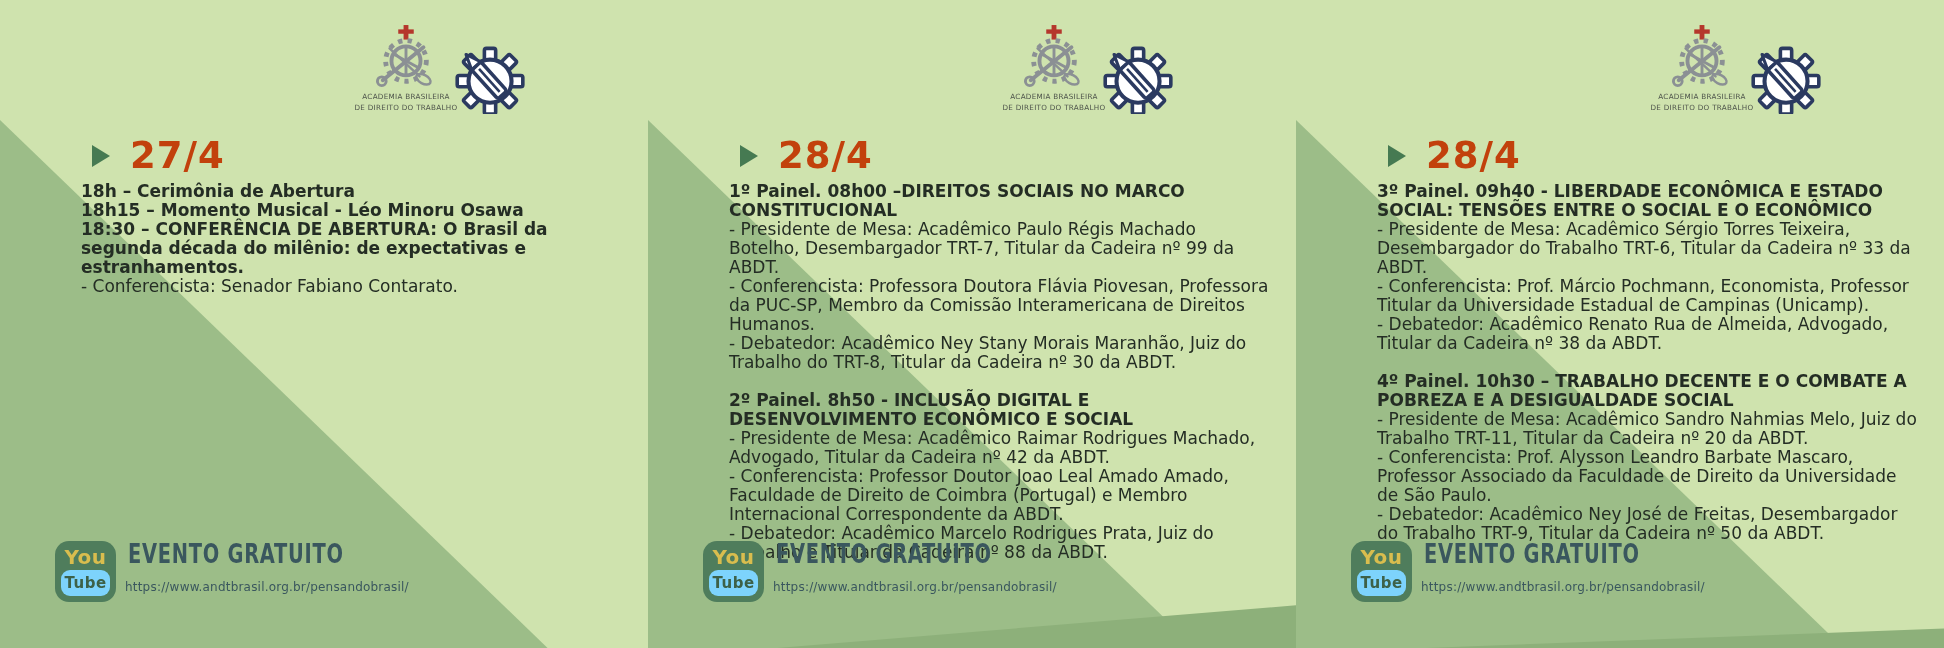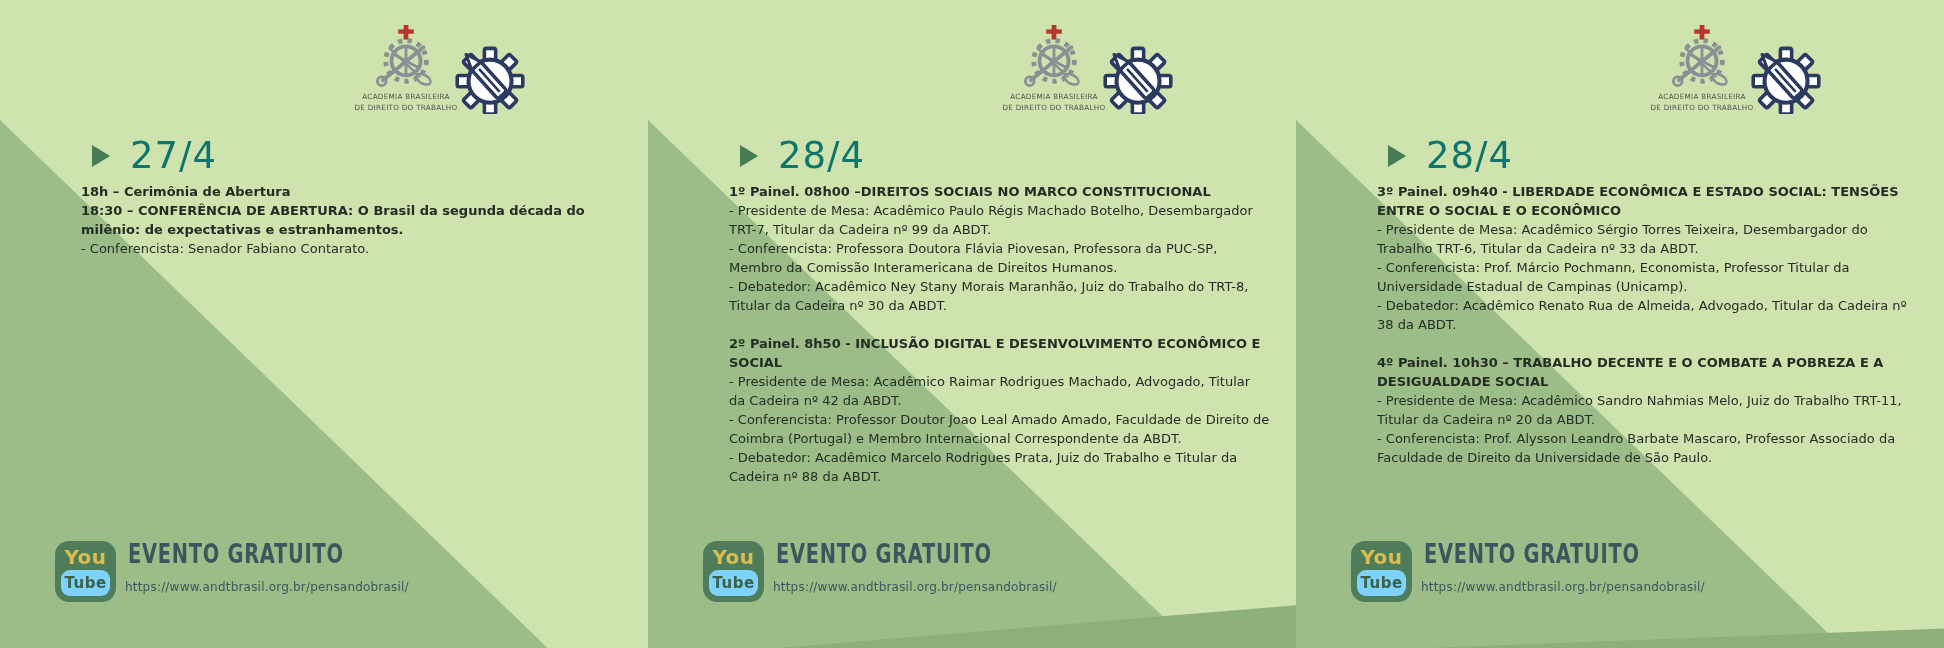--- a/index.html
+++ b/index.html
@@ -25,25 +25,25 @@
   .logo-left { position:absolute; left:350px; top:24px; width:112px; text-align:center; }
   .logo-left svg { display:block; margin:0 auto; }
   .logo-caption { margin-top:2px; font-size:7.2px; line-height:9px; letter-spacing:.3px;
     color:#4e544b; font-weight:500; white-space:nowrap; }
   .logo-right { position:absolute; left:448px; top:36px; }
 
   
   .date-row { position:absolute; left:92px; top:134px; display:flex; align-items:center; }
   .date-tri { width:0; height:0; border-left:18px solid #467a52;
     border-top:11px solid transparent; border-bottom:11px solid transparent; margin-right:20px; }
-  .date-text { font-size:37px; font-weight:normal; color:#0f766e; letter-spacing:1px; }
+  .date-text { font-size:37px; font-weight:bold; color:#c2410c; letter-spacing:1px; }
 
   
   .agenda { position:absolute; left:81px; top:182px; width:541px; color:#242d24; }
-  .agenda p { font-size:13px; line-height:19px; font-weight:400; }
+  .agenda p { font-size:17px; line-height:19px; font-weight:400; }
   .agenda p.bold { font-weight:bold; }
   .agenda p.gap-before { margin-top:19px; }
 
   
   .panel-footer { position:absolute; left:0; top:536px; width:648px; height:112px; }
   .yt-badge { position:absolute; left:55px; top:5px; width:61px; height:61px;
     background:#4f7d5c; border-radius:14px; }
   .yt-you { position:absolute; left:0; right:0; top:4px; text-align:center;
     color:#d9bd4e; font-size:20px; font-weight:bold; letter-spacing:.5px; }
   .yt-pill { position:absolute; left:6px; right:6px; top:29px; height:26px;
@@ -100,20 +100,21 @@
       </svg>
     </div>
 
     <div class="date-row">
       <span class="date-tri"></span>
       <span class="date-text">27/4</span>
     </div>
 
     <div class="agenda">
         <p class="bold">18h – Cerimônia de Abertura</p>
+        <p class="bold">18h15 – Momento Musical - Léo Minoru Osawa</p>
         <p class="bold">18:30 – CONFERÊNCIA DE ABERTURA: O Brasil da segunda década do milênio: de expectativas e estranhamentos.</p>
         <p>- Conferencista: Senador Fabiano Contarato.</p>
       </div>
 
     <footer class="panel-footer">
       <div class="yt-badge">
         <div class="yt-you">You</div>
         <div class="yt-pill">
           <span class="yt-tube">Tube</span>
         </div>
@@ -239,20 +240,21 @@
     </div>
 
     <div class="agenda">
         <p class="bold">3º Painel. 09h40 - LIBERDADE ECONÔMICA E ESTADO SOCIAL: TENSÕES ENTRE O SOCIAL E O ECONÔMICO</p>
         <p>- Presidente de Mesa: Acadêmico Sérgio Torres Teixeira, Desembargador do Trabalho TRT-6, Titular da Cadeira nº 33 da ABDT.</p>
         <p>- Conferencista: Prof. Márcio Pochmann, Economista, Professor Titular da Universidade Estadual de Campinas (Unicamp).</p>
         <p>- Debatedor: Acadêmico Renato Rua de Almeida, Advogado, Titular da Cadeira nº 38 da ABDT.</p>
         <p class="bold gap-before">4º Painel. 10h30 – TRABALHO DECENTE E O COMBATE A POBREZA E A DESIGUALDADE SOCIAL</p>
         <p>- Presidente de Mesa: Acadêmico Sandro Nahmias Melo, Juiz do Trabalho TRT-11, Titular da Cadeira nº 20 da ABDT.</p>
         <p>- Conferencista: Prof. Alysson Leandro Barbate Mascaro, Professor Associado da Faculdade de Direito da Universidade de São Paulo.</p>
+        <p>- Debatedor: Acadêmico Ney José de Freitas, Desembargador do Trabalho TRT-9, Titular da Cadeira nº 50 da ABDT.</p>
       </div>
 
     <footer class="panel-footer">
       <div class="yt-badge">
         <div class="yt-you">You</div>
         <div class="yt-pill">
           <span class="yt-tube">Tube</span>
         </div>
       </div>
       <div class="evento">EVENTO GRATUITO</div>

